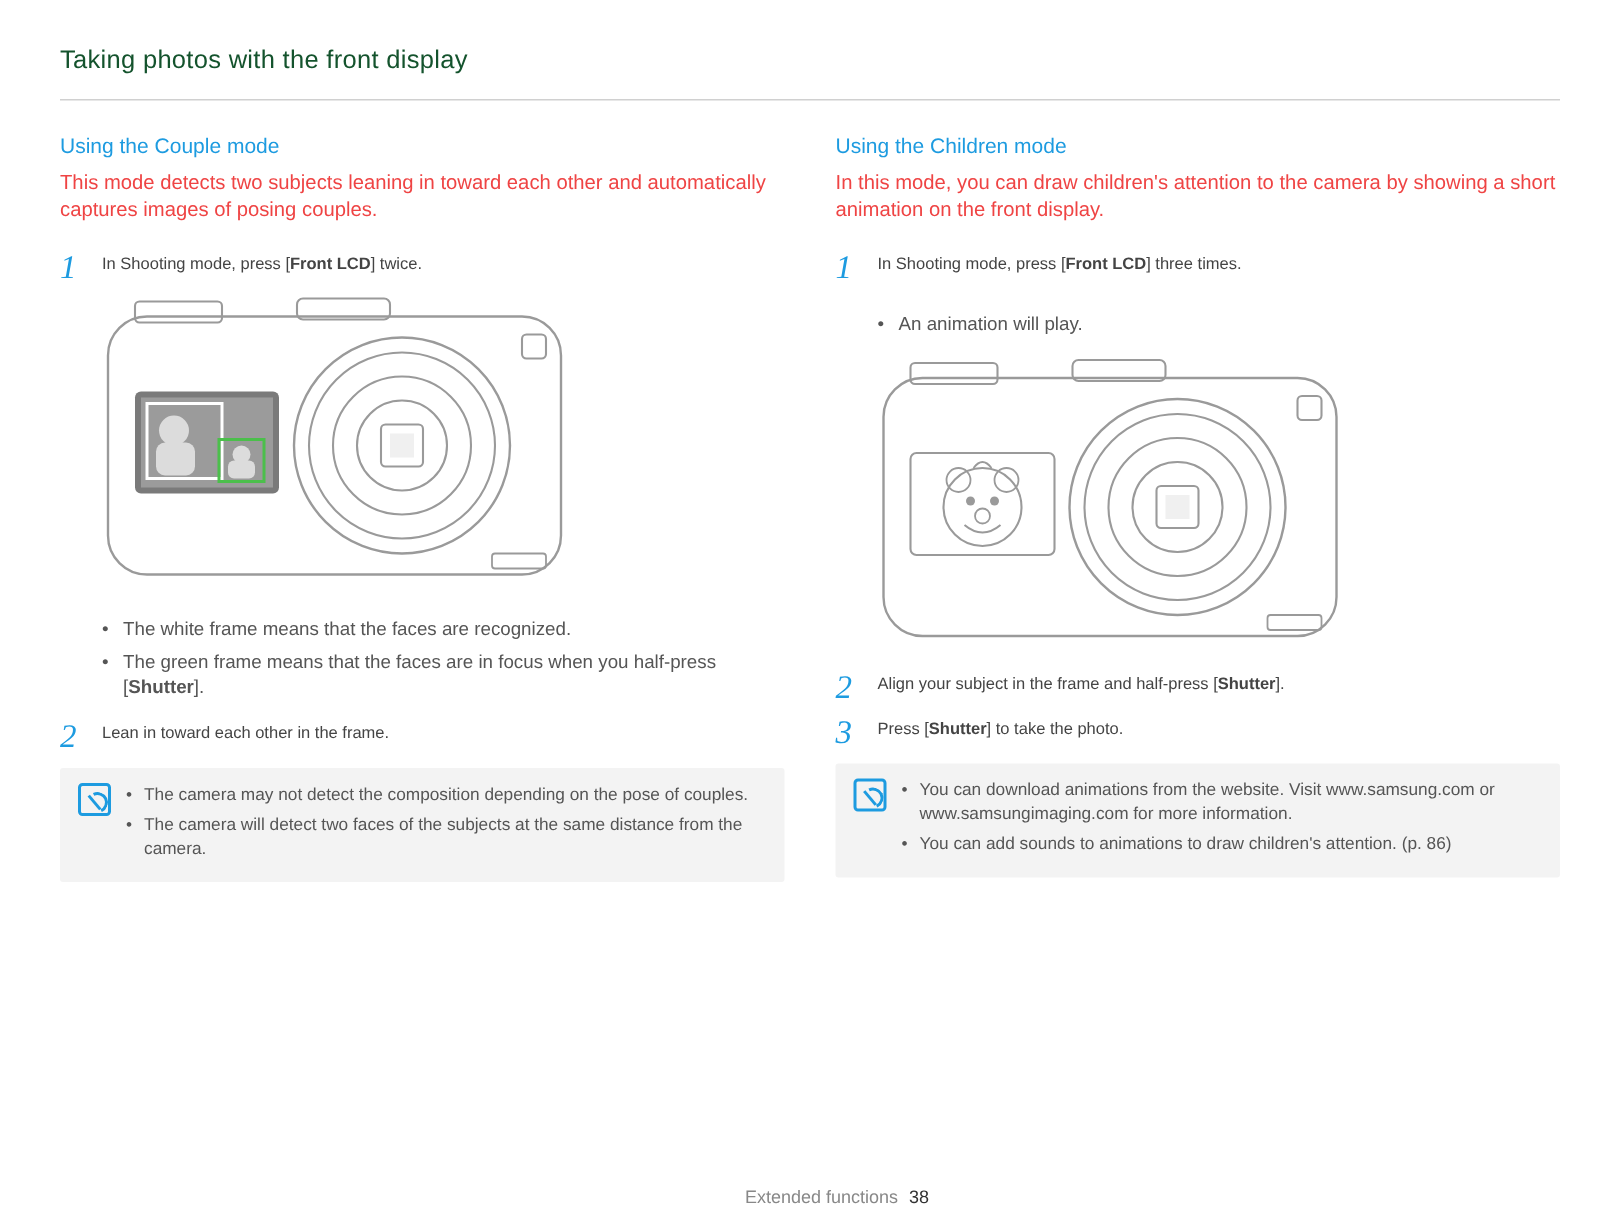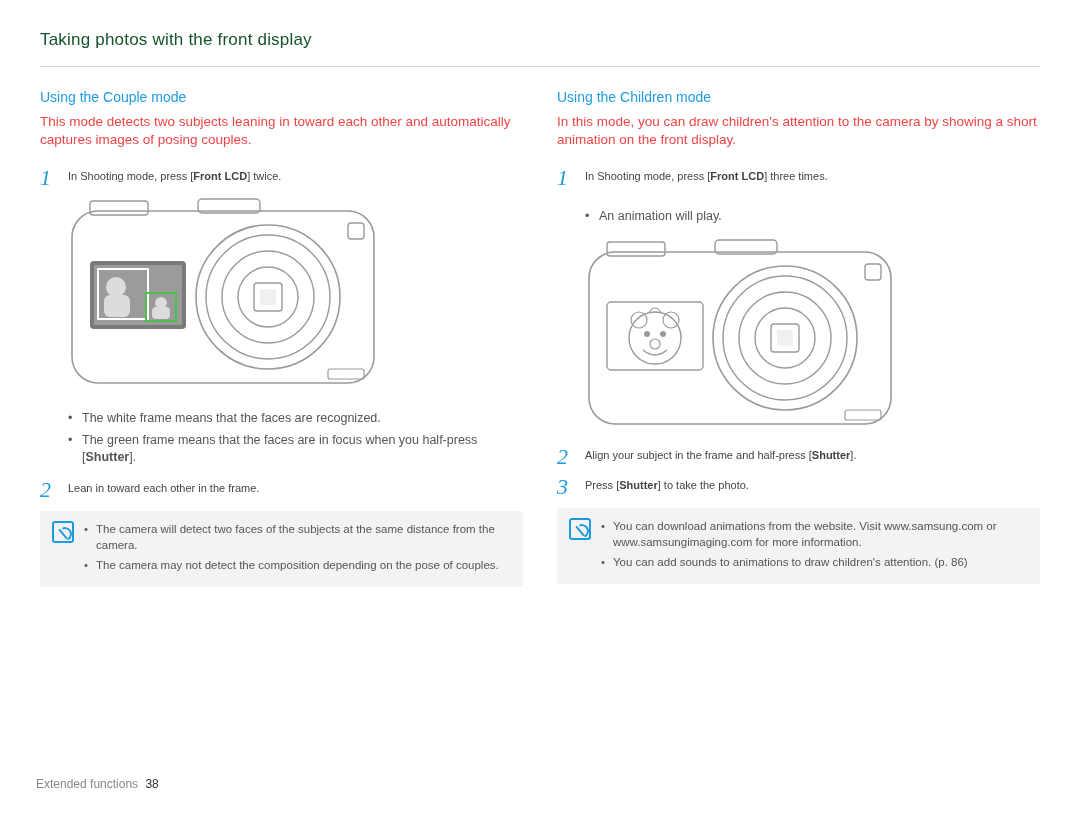--- a/index.html
+++ b/index.html
@@ -127,23 +127,23 @@
     position: relative;
     padding-left: 12px;
     margin-bottom: 4px;
   }
   .note-list li::before {
     content: "•";
     position: absolute; left: 0; top: 0;
   }
   .footer {
     position: absolute;
-    bottom: 24px;
+    bottom: 10px;
     left: 0; right: 0;
-    text-align: left;
+    text-align: center;
     font-size: 12px;
     color: #888;
     padding-left: 36px;
   }
   .footer .pg { color: #333; margin-left: 4px;}
 </style>
 </head>
 <body>
 
 <div class="page">
@@ -200,22 +200,22 @@
       </ul>
 
       <div class="step">
         <div class="step-num">2</div>
         <div class="step-text">Lean in toward each other in the frame.</div>
       </div>
 
       <div class="note-box">
         <div class="note-icon"></div>
         <ul class="note-list">
+          <li>The camera may not detect the composition depending on the pose of couples.</li>
           <li>The camera will detect two faces of the subjects at the same distance from the camera.</li>
-          <li>The camera may not detect the composition depending on the pose of couples.</li>
         </ul>
       </div>
     </div>
 
     <div class="col">
       <h2 class="section">Using the Children mode</h2>
       <p class="desc">In this mode, you can draw children's attention to the camera by showing a short animation on the front display.</p>
 
       <div class="step">
         <div class="step-num">1</div>

